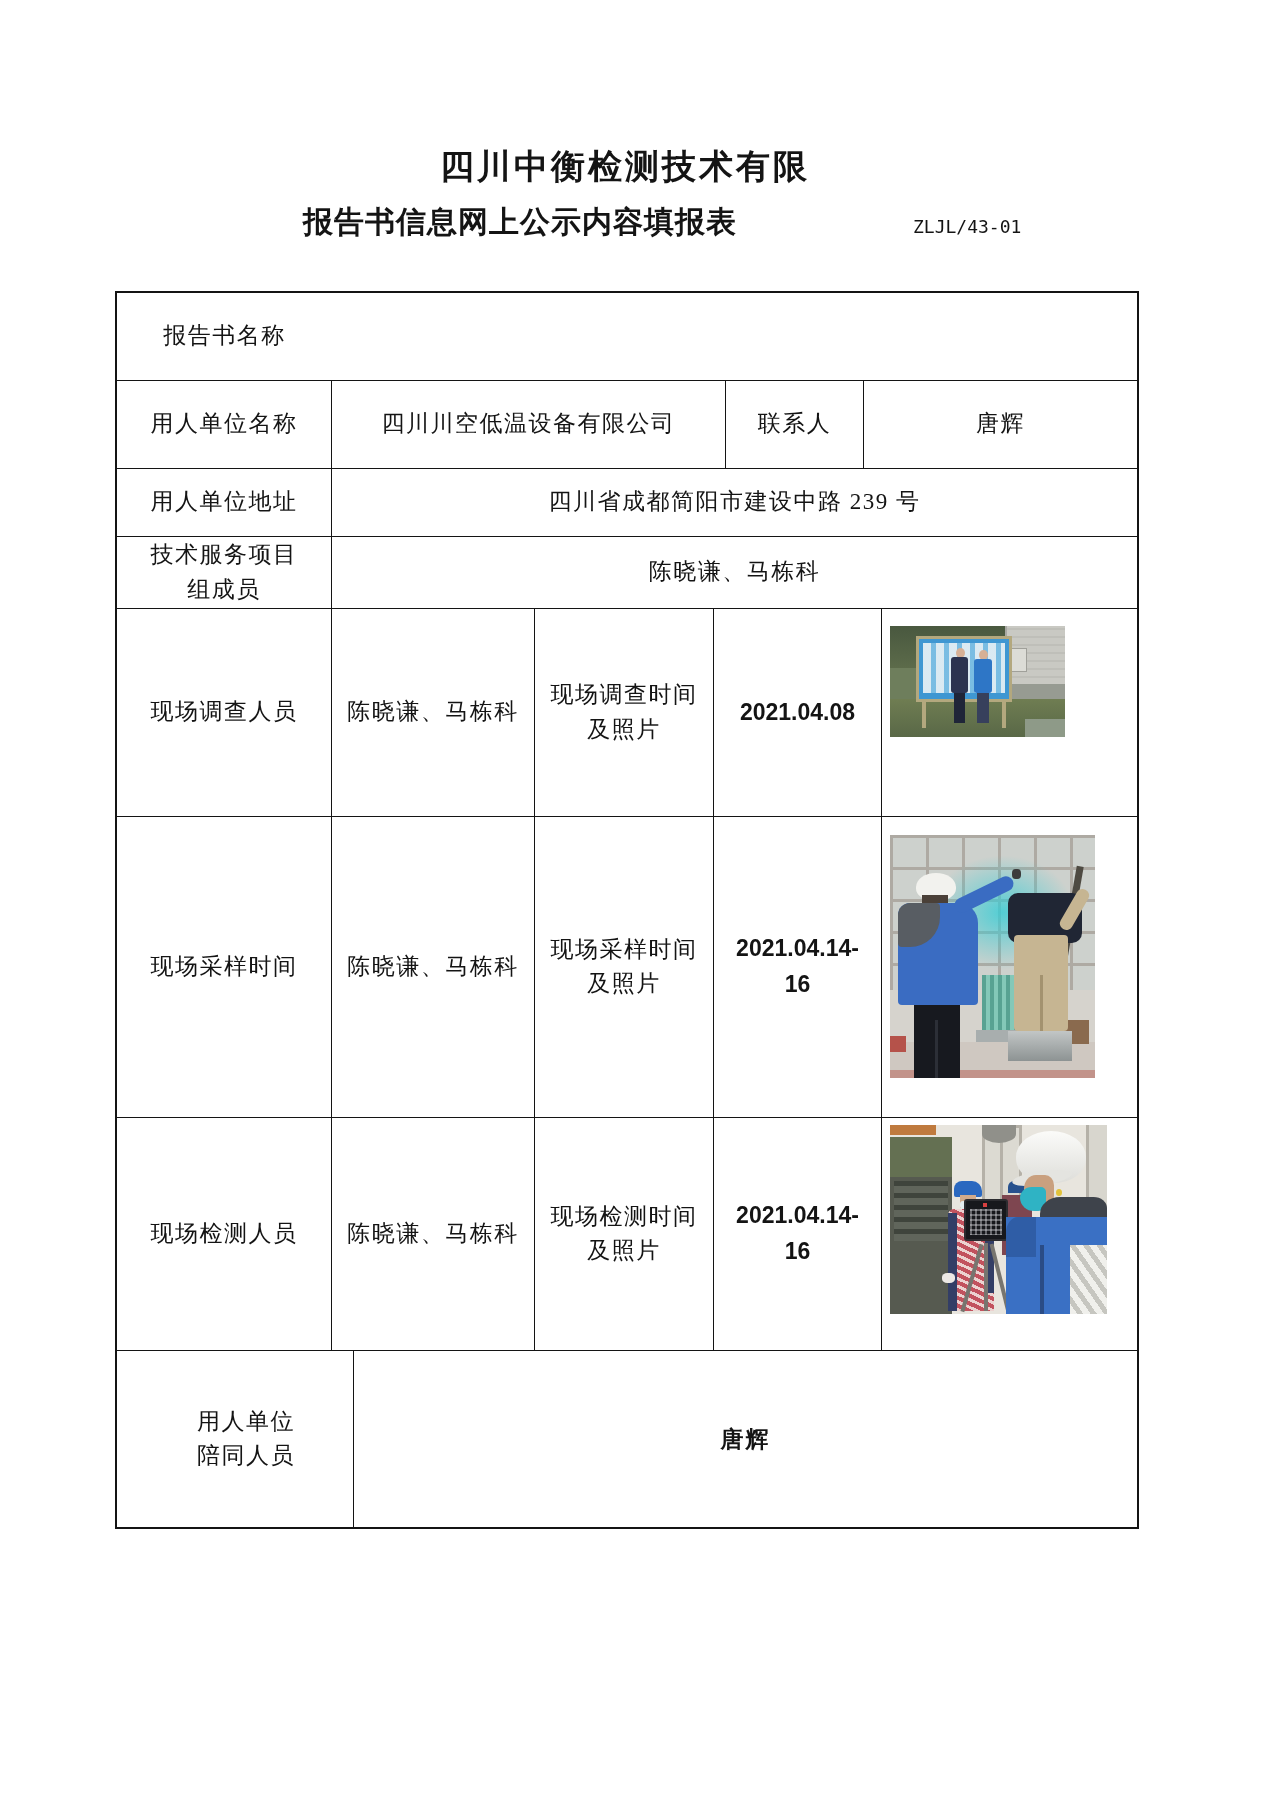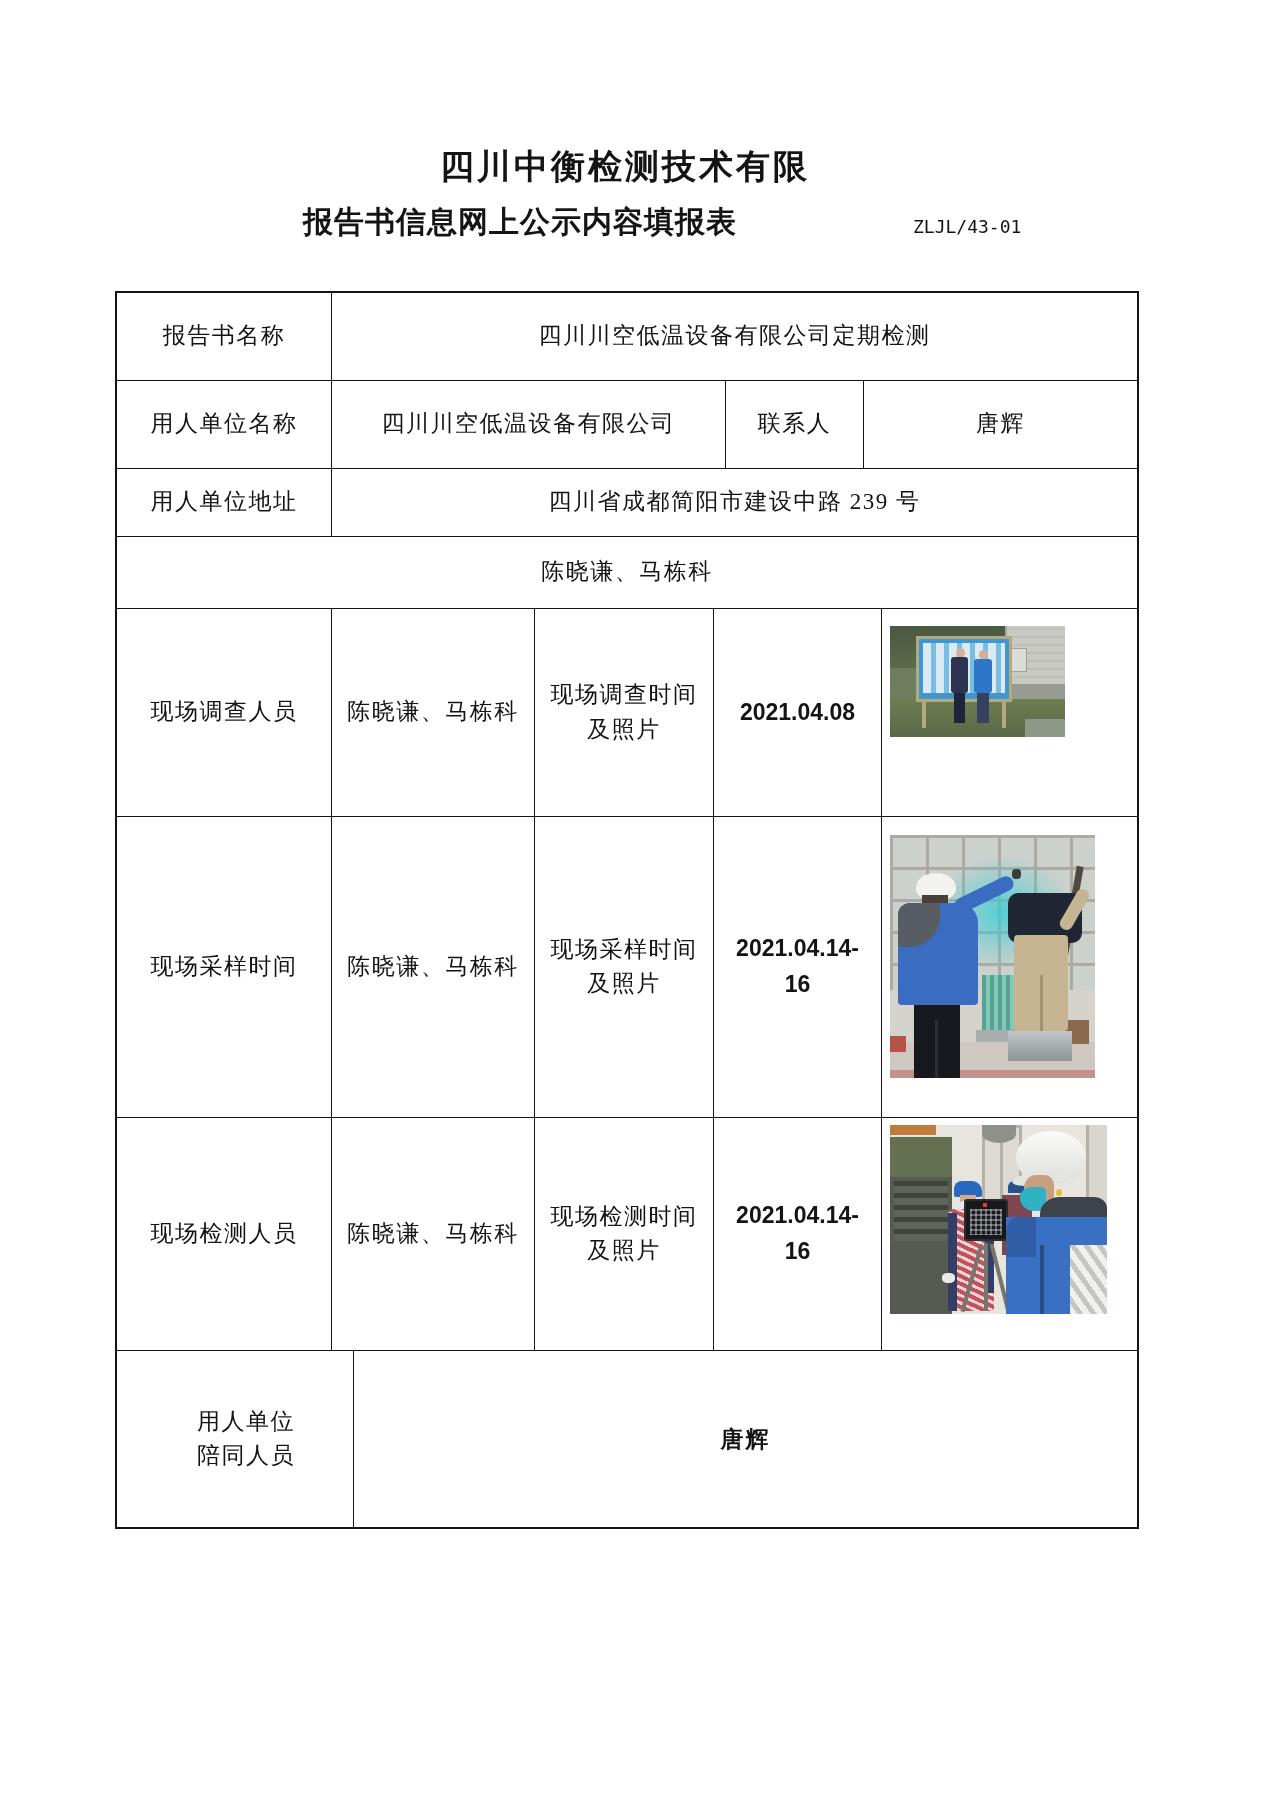--- a/index.html
+++ b/index.html
@@ -41,36 +41,39 @@
 <div class="sheet">
 
   <div class="t1">四川中衡检测技术有限</div>
   <div class="t2">报告书信息网上公示内容填报表</div>
   <div class="code">ZLJL/43-01</div>
 
   <div class="tbl">
 
     <div class="row h1r">
       <div class="cell lbl">报告书名称</div>
-      <div class="cell fill">四川川空低温设备有限公司定期检测</div>
     </div>
 
     <div class="row h2r">
       <div class="cell lbl">用人单位名称</div>
       <div class="cell w-val2">四川川空低温设备有限公司</div>
       <div class="cell w-contact">联系人</div>
       <div class="cell fill">唐辉</div>
     </div>
 
     <div class="row h3r">
       <div class="cell lbl">用人单位地址</div>
       <div class="cell fill">四川省成都简阳市建设中路 239 号</div>
     </div>
 
     <div class="row h4r">
+      <div class="cell lbl">
+        <span>技术服务项目</span>
+        <span>组成员</span>
+      </div>
       <div class="cell fill">陈晓谦、马栋科</div>
     </div>
 
     <div class="row h5r">
       <div class="cell lbl">现场调查人员</div>
       <div class="cell w-members">陈晓谦、马栋科</div>
       <div class="cell w-time">
         <span>现场调查时间</span>
         <span>及照片</span>
       </div>

